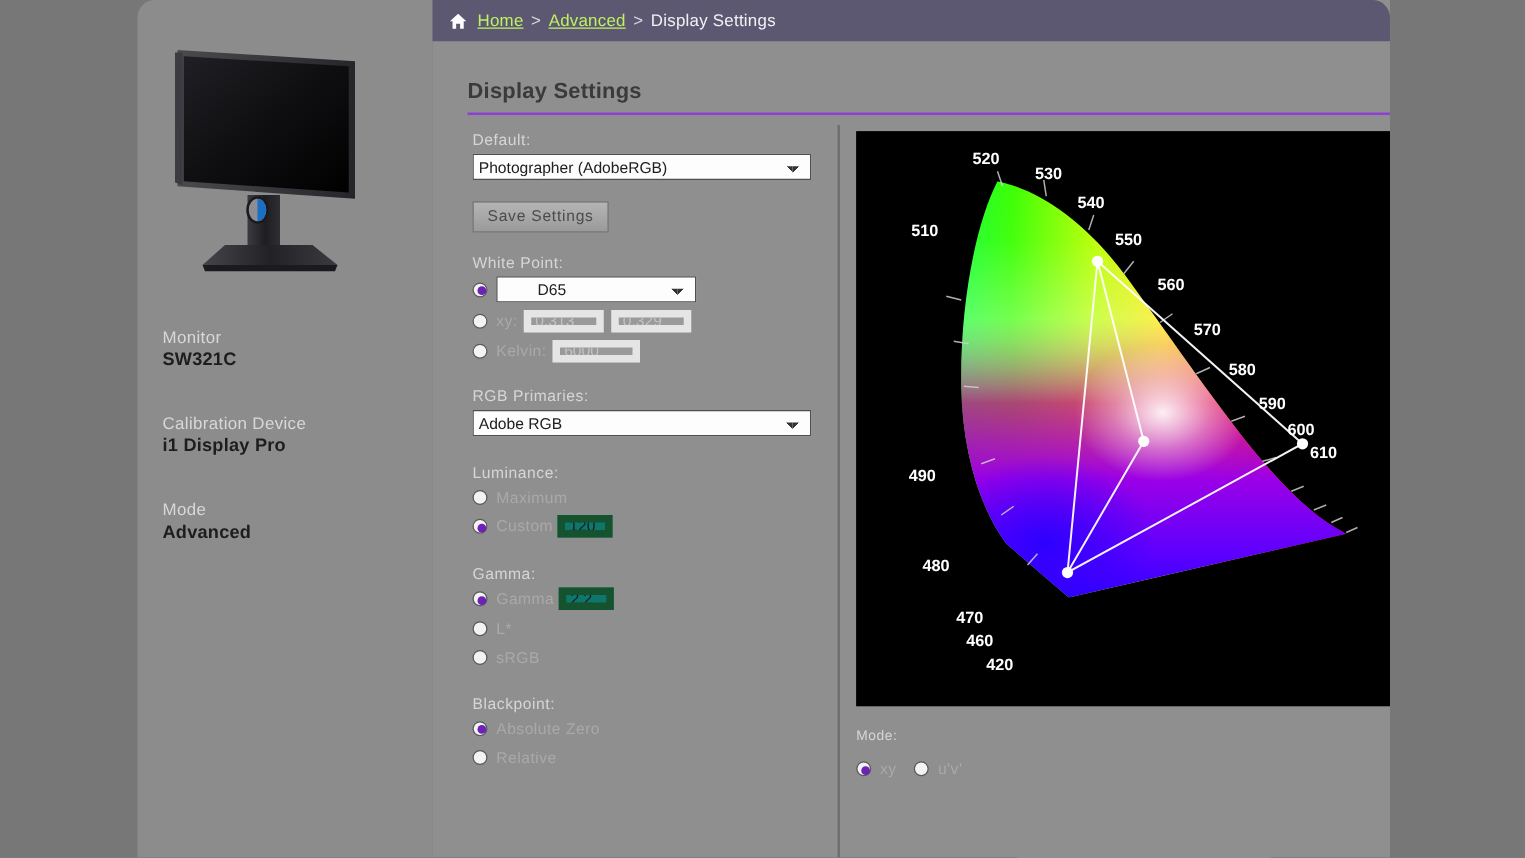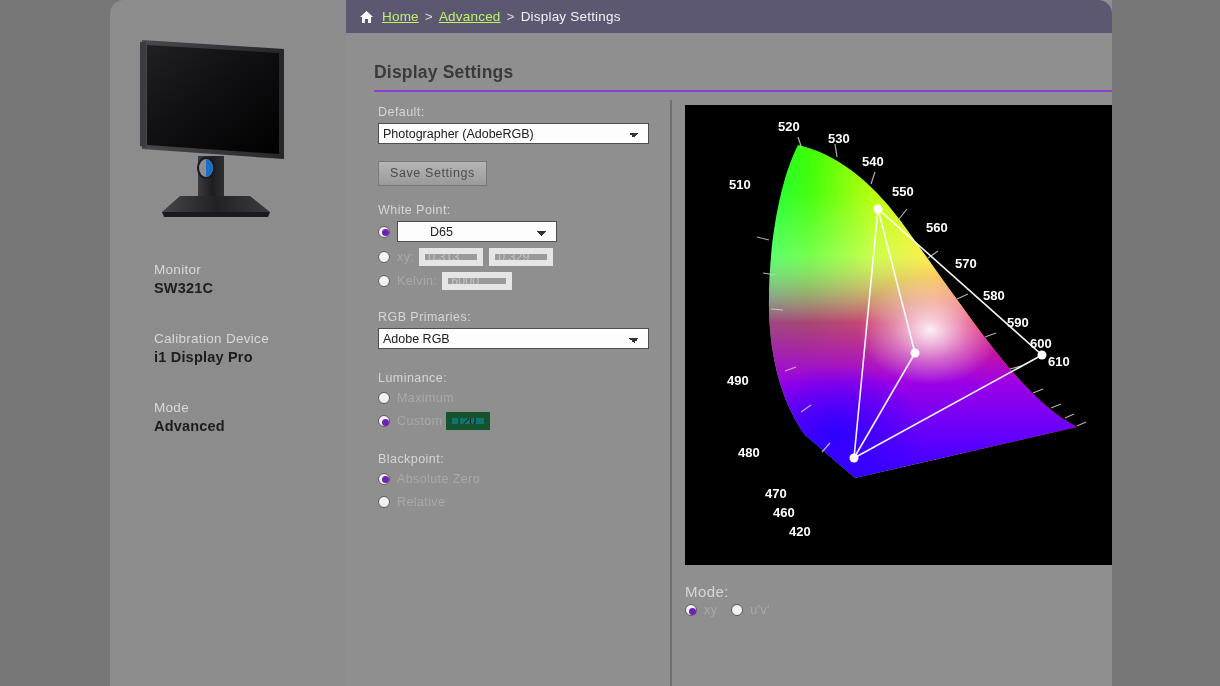--- a/index.html
+++ b/index.html
@@ -22,21 +22,21 @@
     left: 110px; top: 0; width: 236px; height: 686px;
     background: #8c8c8c;
     border-top-left-radius: 14px;
     overflow: hidden;
   }
   .monitor-img {
     position: absolute;
     left: 22px; top: 28px;
     width: 195px; height: 200px;
   }
-  .info-block { position: absolute; left: 44px; width: 200px; }
+  .info-block { position: absolute; left: 20px; width: 200px; }
   .info-label {
     font-size: 13.5px; color: #d8d8d8; letter-spacing: .3px;
     margin-bottom: 3px; white-space: nowrap;
   }
   .info-value {
     font-size: 14.5px; color: #1d1d1d; font-weight: bold;
     letter-spacing: .2px; white-space: nowrap;
   }
 
   
@@ -144,21 +144,21 @@
   .w-num { width: 44px; }
   .w-xy  { width: 64px; }
   .w-kel { width: 70px; }
   .inline-lbl { font-size: 12.5px; color: #a9a9a9; letter-spacing: .4px; margin-right: 5px; }
 
   
   .diagram-wrap { position: absolute; left: 339px; top: 105px; }
   .diagram { display: block; width: 427px; height: 460px; background: #000; }
 
   .mode-block { position: absolute; left: 339px; top: 583px; }
-  .mode-label { font-size: 15px; color: #d6d6d6; letter-spacing: .45px; margin-bottom: 3px; }
+  .mode-label { font-size: 11px; color: #d6d6d6; letter-spacing: .45px; margin-bottom: 13px; }
   .mode-row { display: flex; align-items: center; }
   .mode-row .radio-label { margin-right: 14px; }
 </style>
 </head>
 <body>
 
 <div id="app">
 
   <div class="sidebar">
 
@@ -280,20 +280,36 @@
           <span class="radio"></span>
           <span class="radio-label dim">Maximum</span>
         </div>
         <div class="radio-row">
           <span class="radio checked"></span>
           <span class="radio-label dim" style="margin-right:4px;">Custom</span>
           <input class="tbox w-num" value="120" style="">
         </div>
       </div>
 
+      <div class="group" style="margin-top:22px;">
+        <div class="field-label">Gamma:</div>
+        <div class="radio-row">
+          <span class="radio checked"></span>
+          <span class="radio-label dim" style="margin-right:4px;">Gamma</span>
+          <input class="tbox w-num" value="2.2" style="">
+        </div>
+        <div class="radio-row">
+          <span class="radio"></span>
+          <span class="radio-label dim">L*</span>
+        </div>
+        <div class="radio-row">
+          <span class="radio"></span>
+          <span class="radio-label dim">sRGB</span>
+        </div>
+      </div>
 
       <div class="group" style="margin-top:22px;">
         <div class="field-label">Blackpoint:</div>
         <div class="radio-row">
           <span class="radio checked"></span>
           <span class="radio-label dim">Absolute Zero</span>
         </div>
         <div class="radio-row">
           <span class="radio"></span>
           <span class="radio-label dim">Relative</span>

